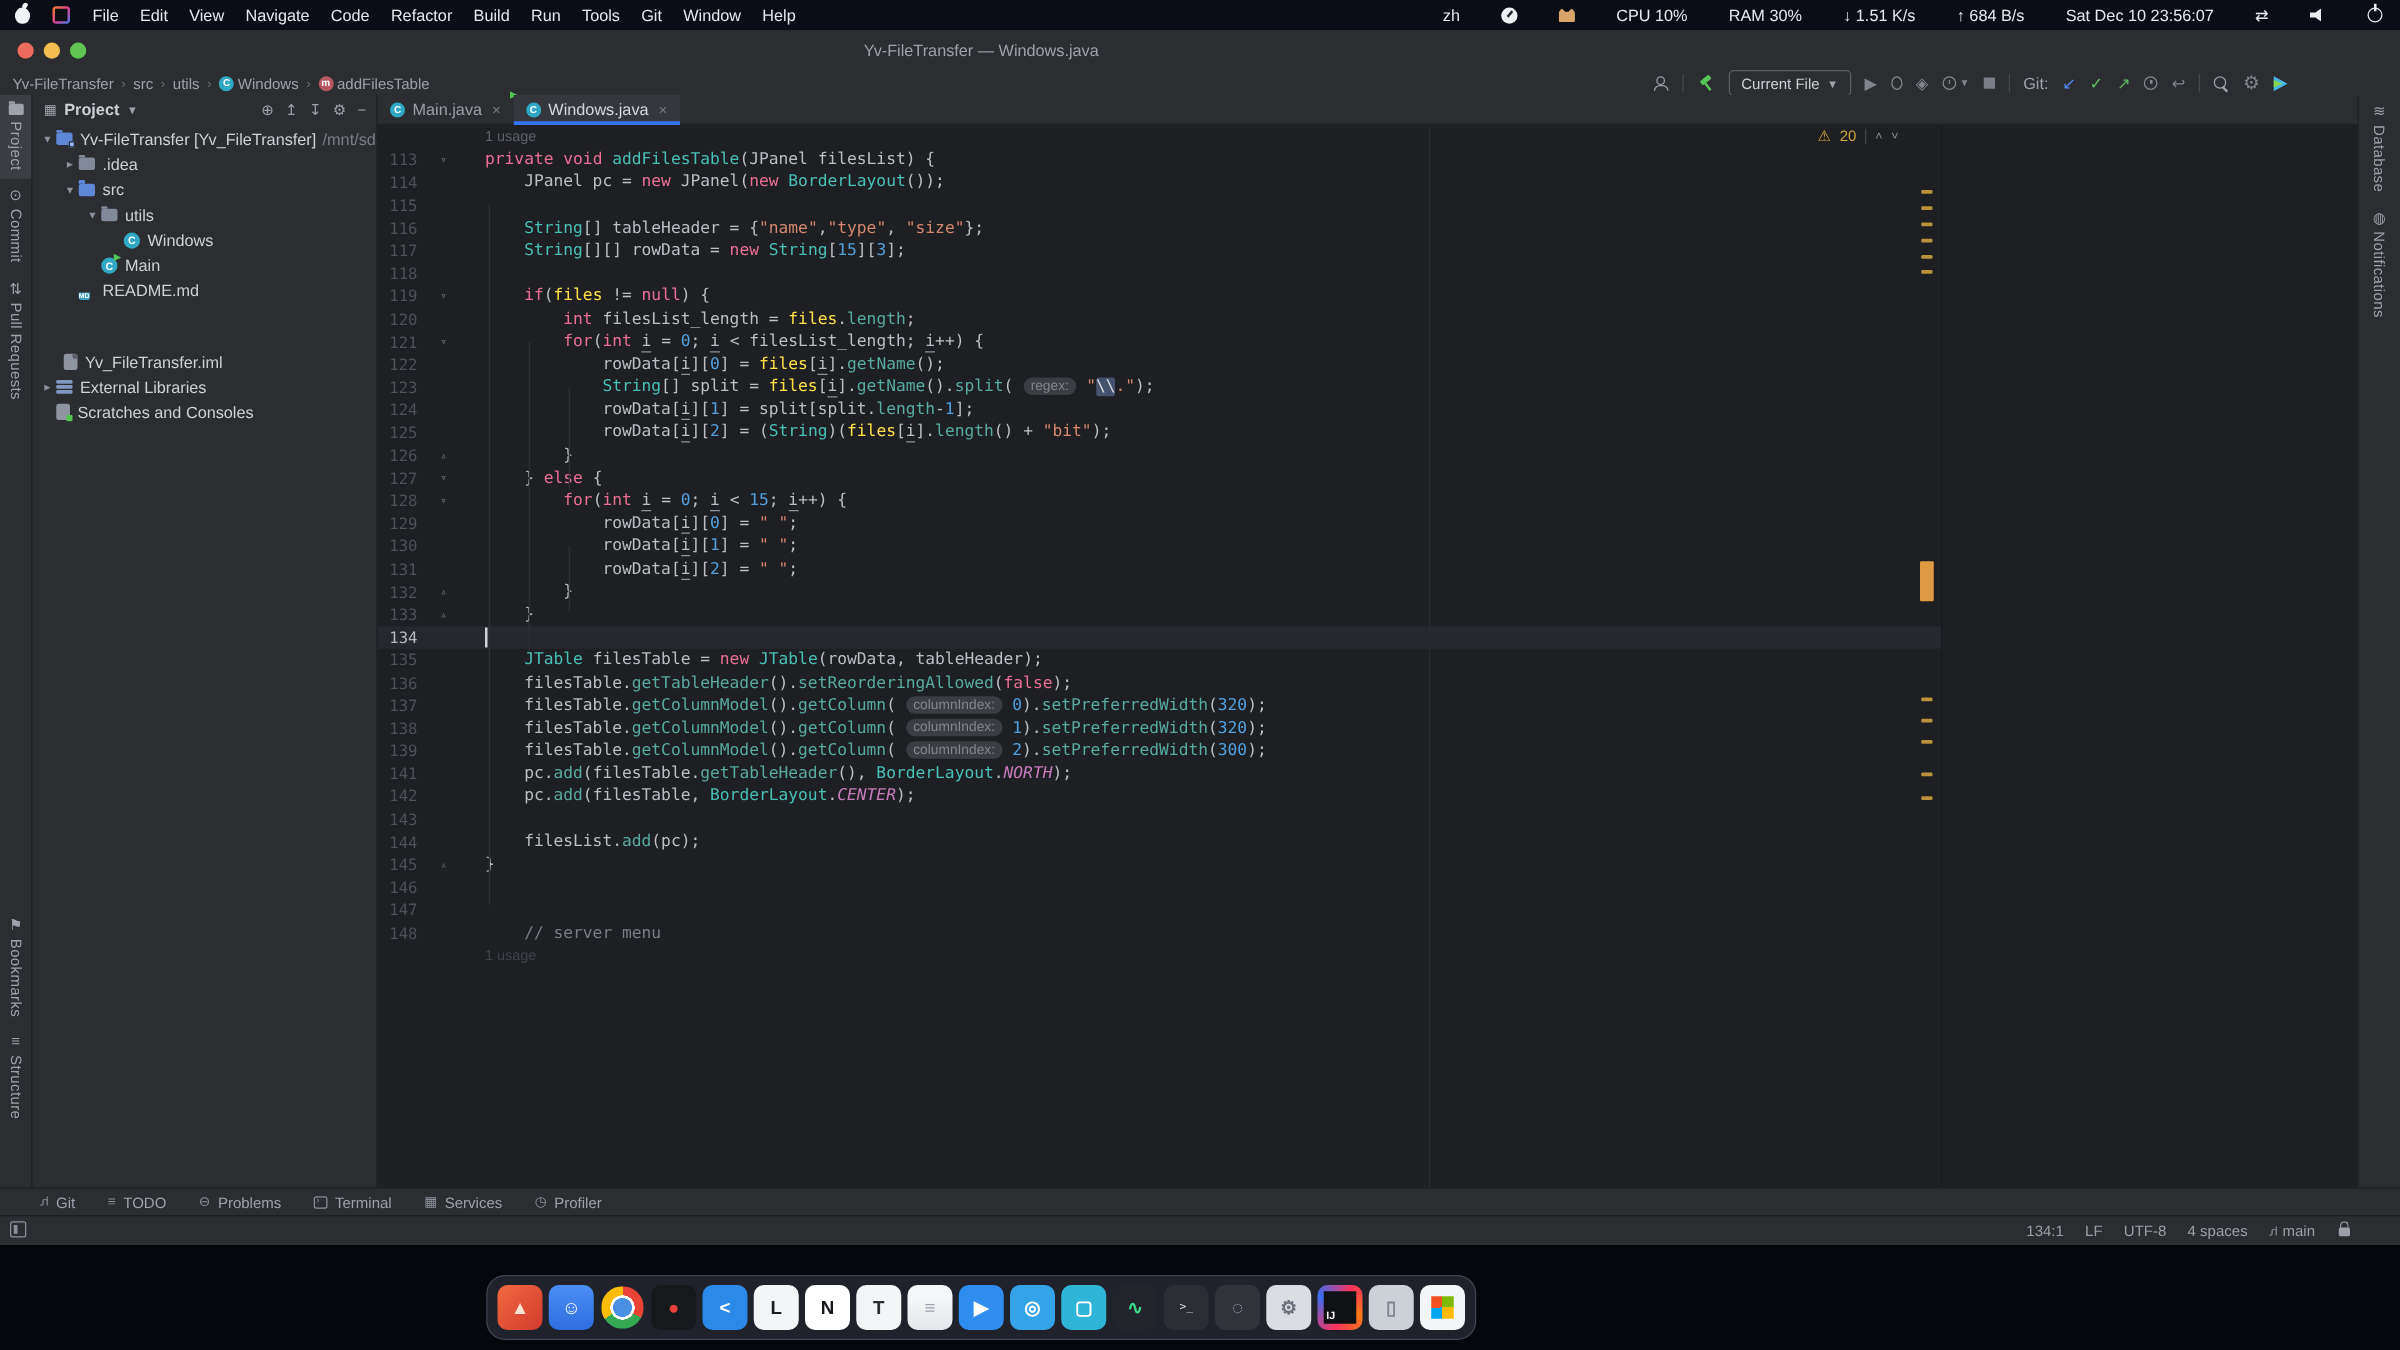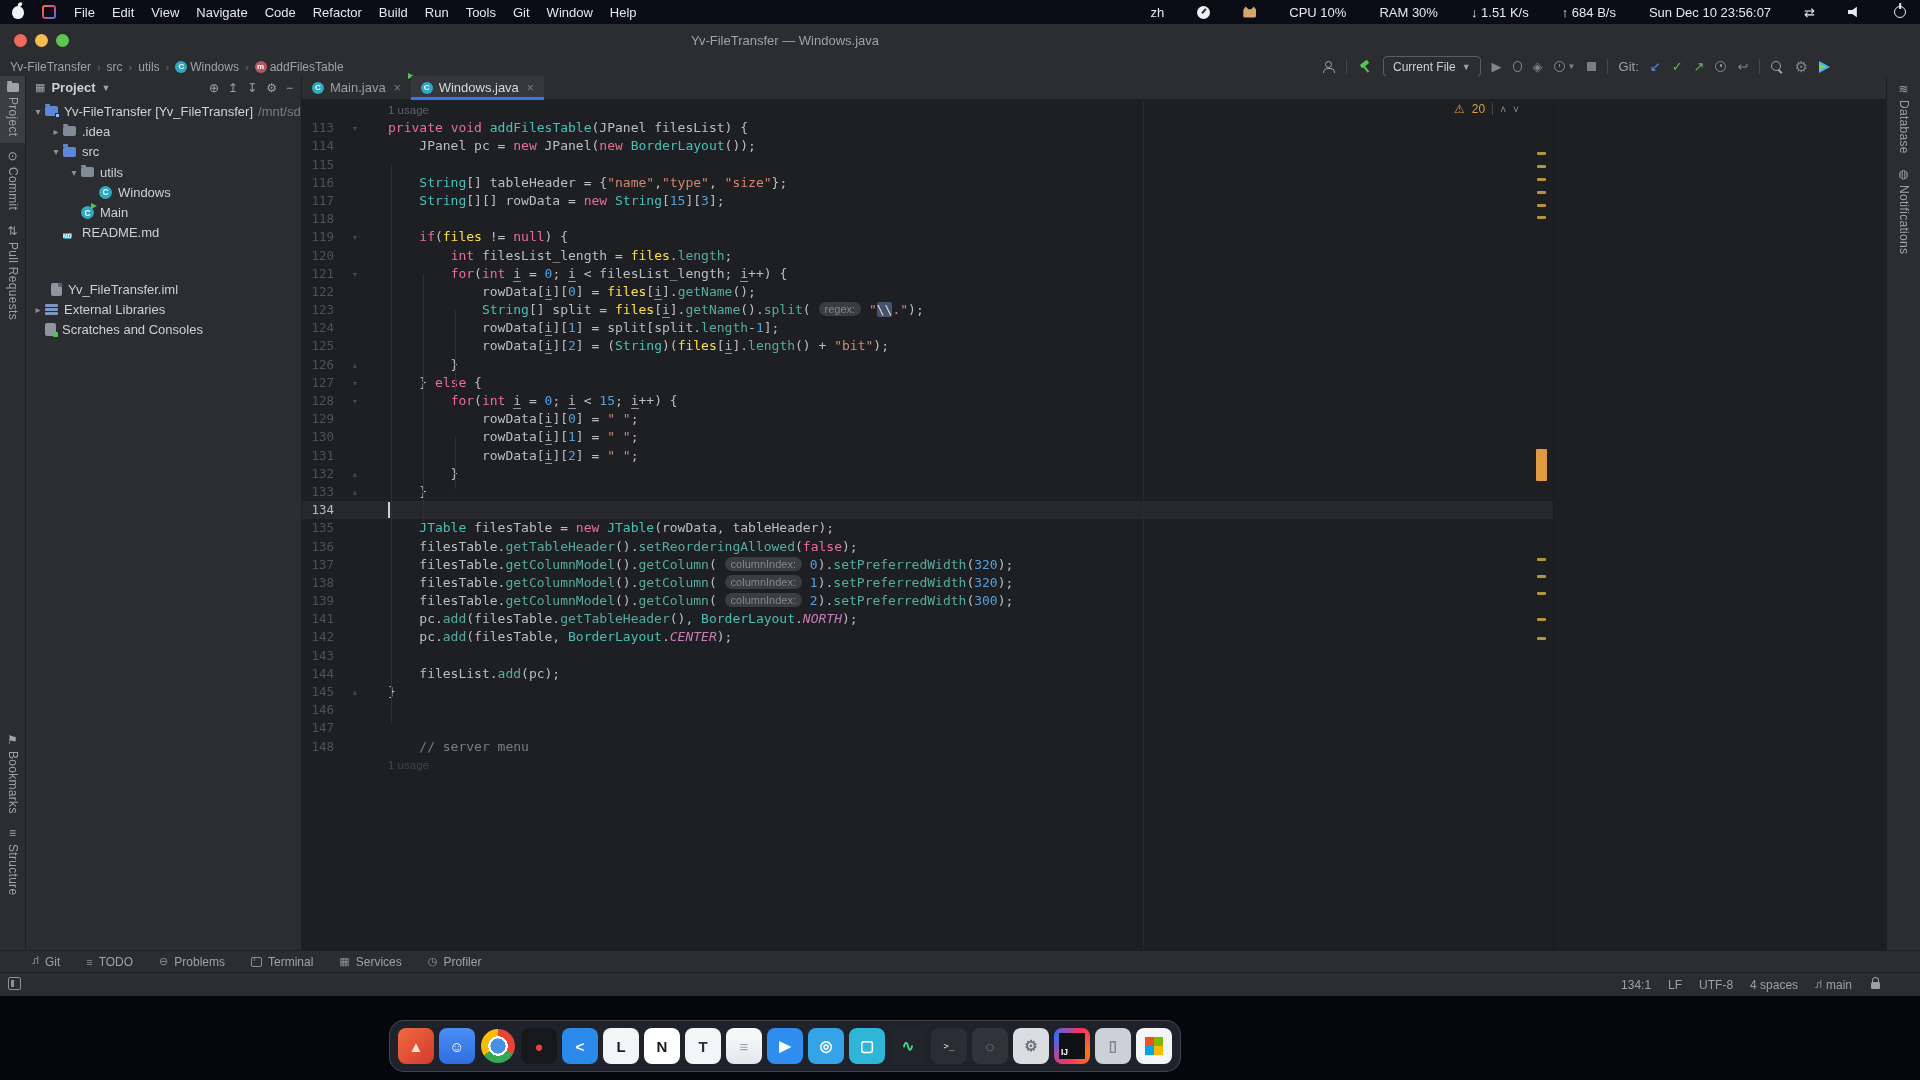--- a/index.html
+++ b/index.html
@@ -200,21 +200,21 @@
         </span>
     </div>
     <div class="mb-right">
       <span>zh</span>
       <span class="gauge"></span>
       <span class="cat"></span>
       <span>CPU 10%</span>
       <span>RAM 30%</span>
       <span>↓ 1.51 K/s</span>
       <span>↑ 684 B/s</span>
-      <span>Sun Dec 10 23:56:07</span>
+      <span>Sat Dec 10 23:56:07</span>
       <span class="swap-ico">⇄</span>
       <span class="vol-ico"></span>
       <span class="pwr-ico"></span>
     </div>
   </div>
 
   <div class="idewin">
 
     <div class="titlebar">
       <div class="lights">

